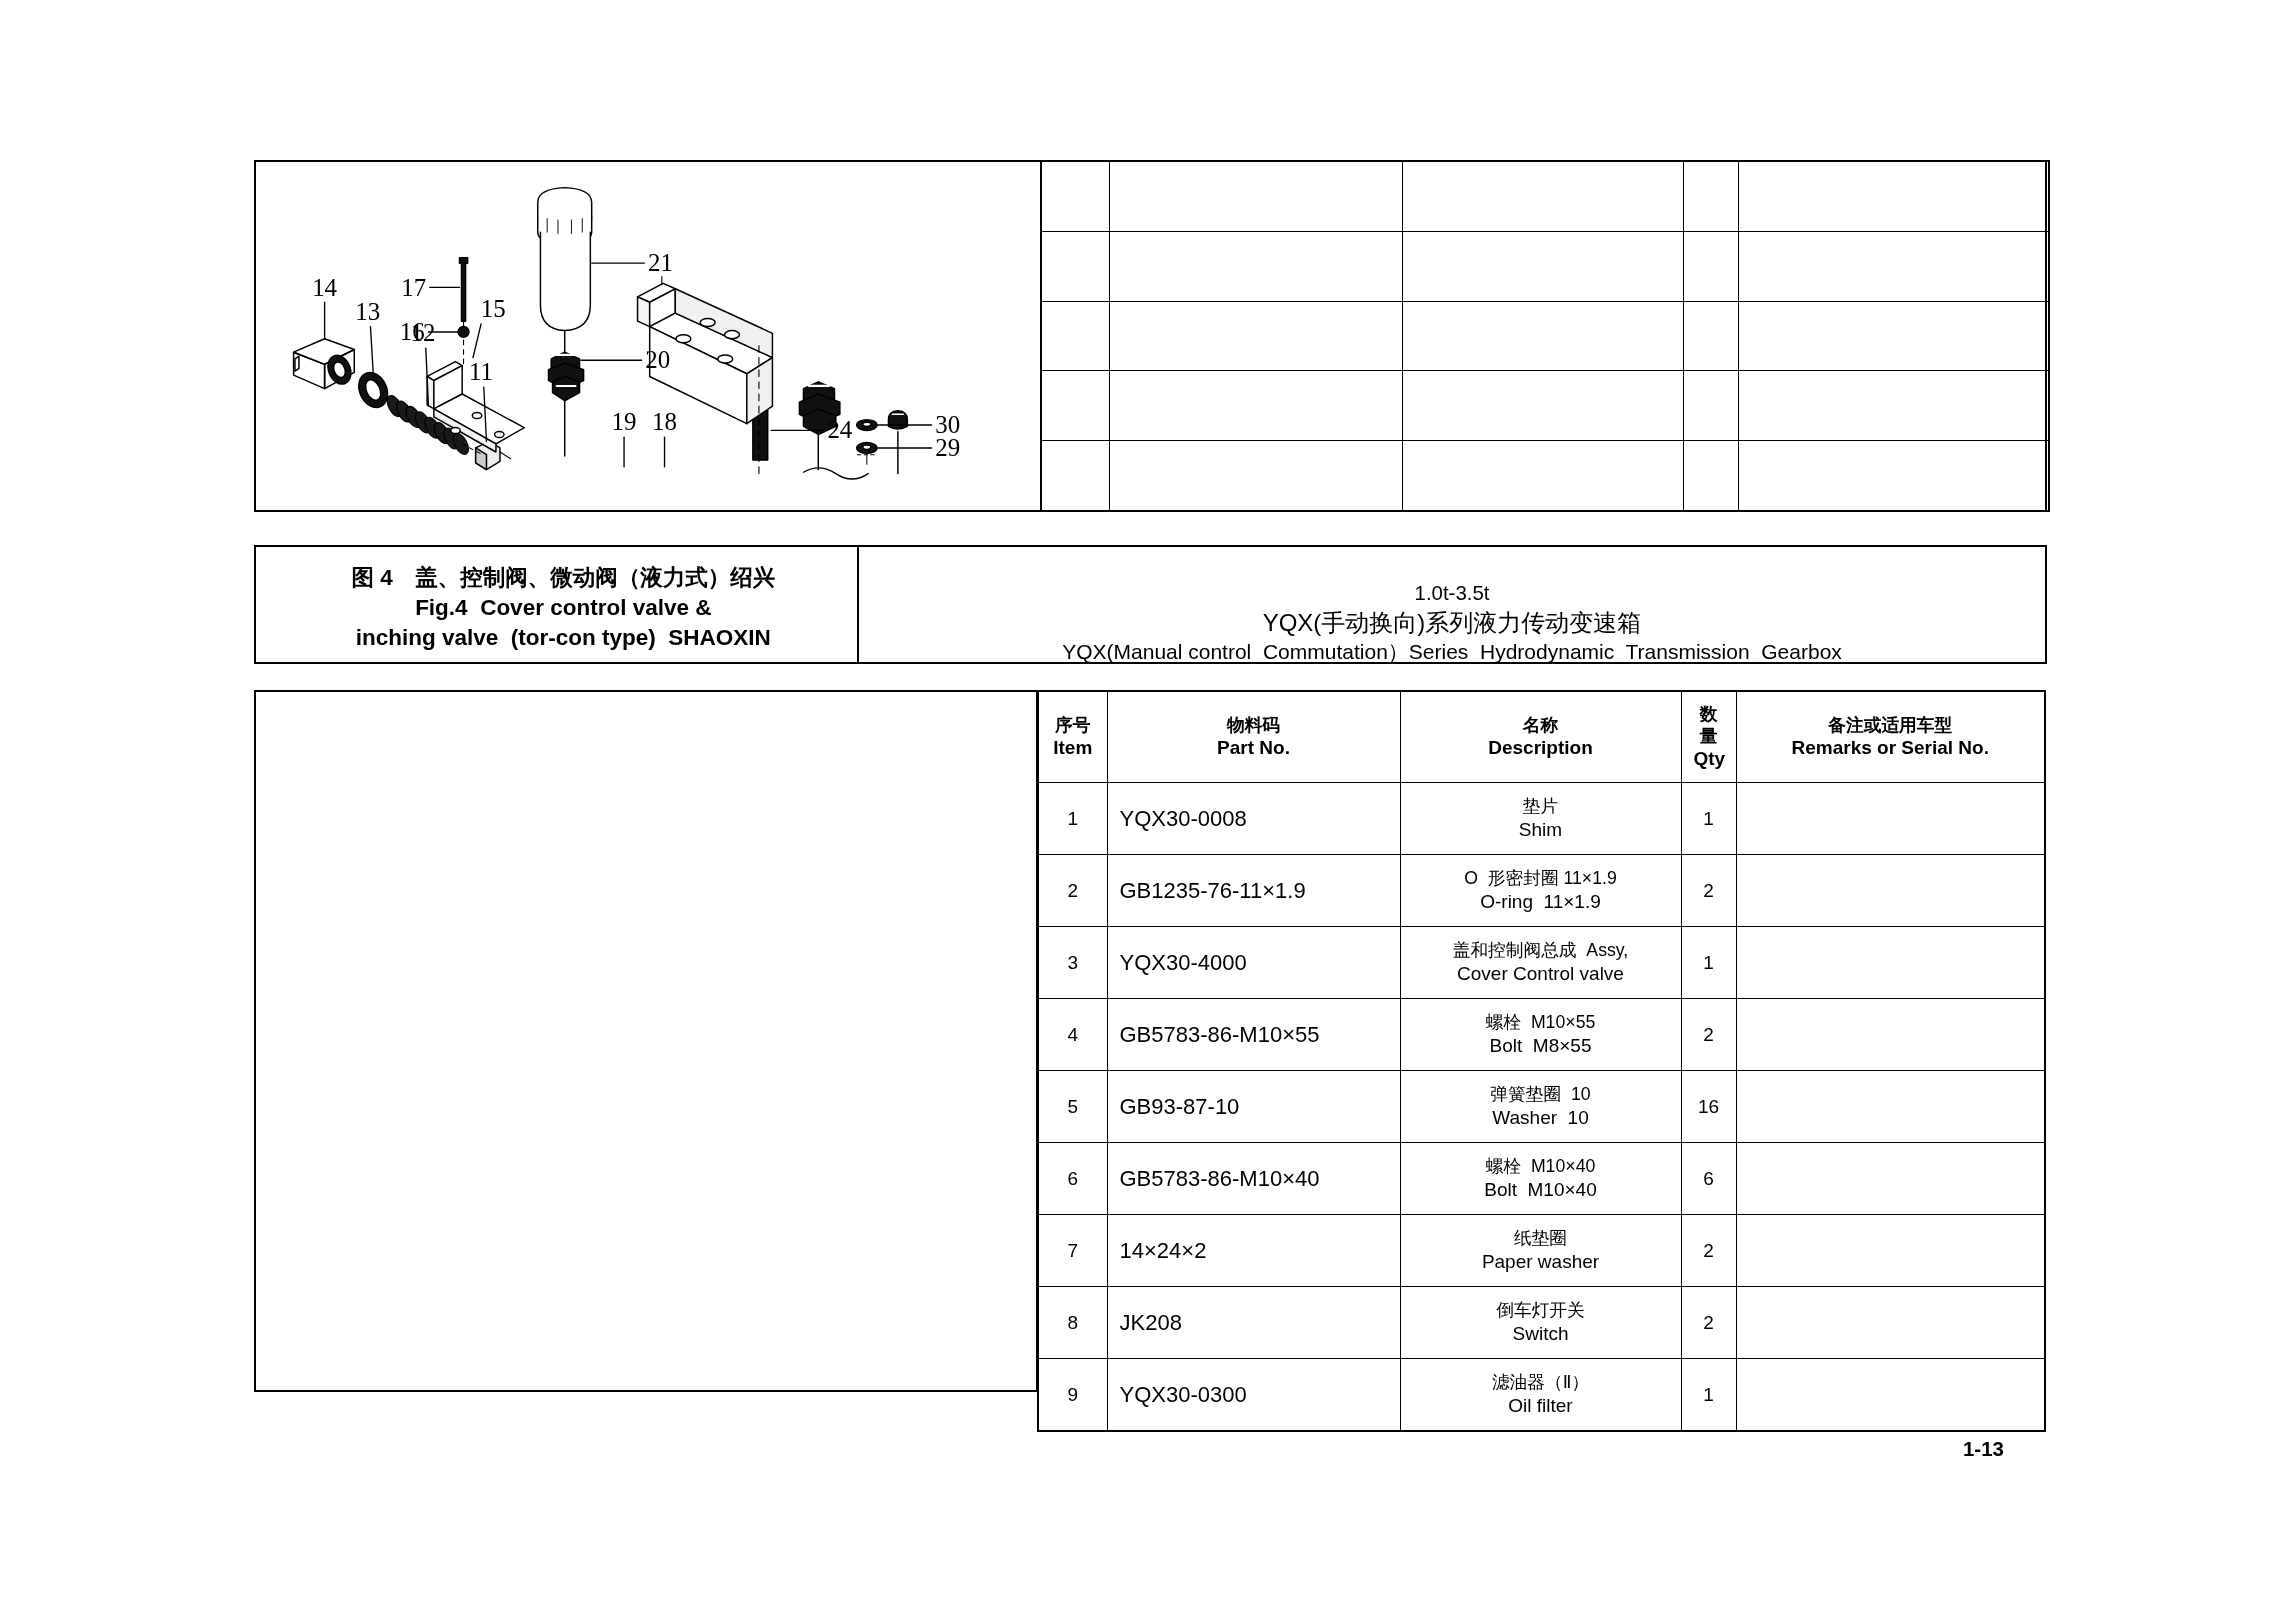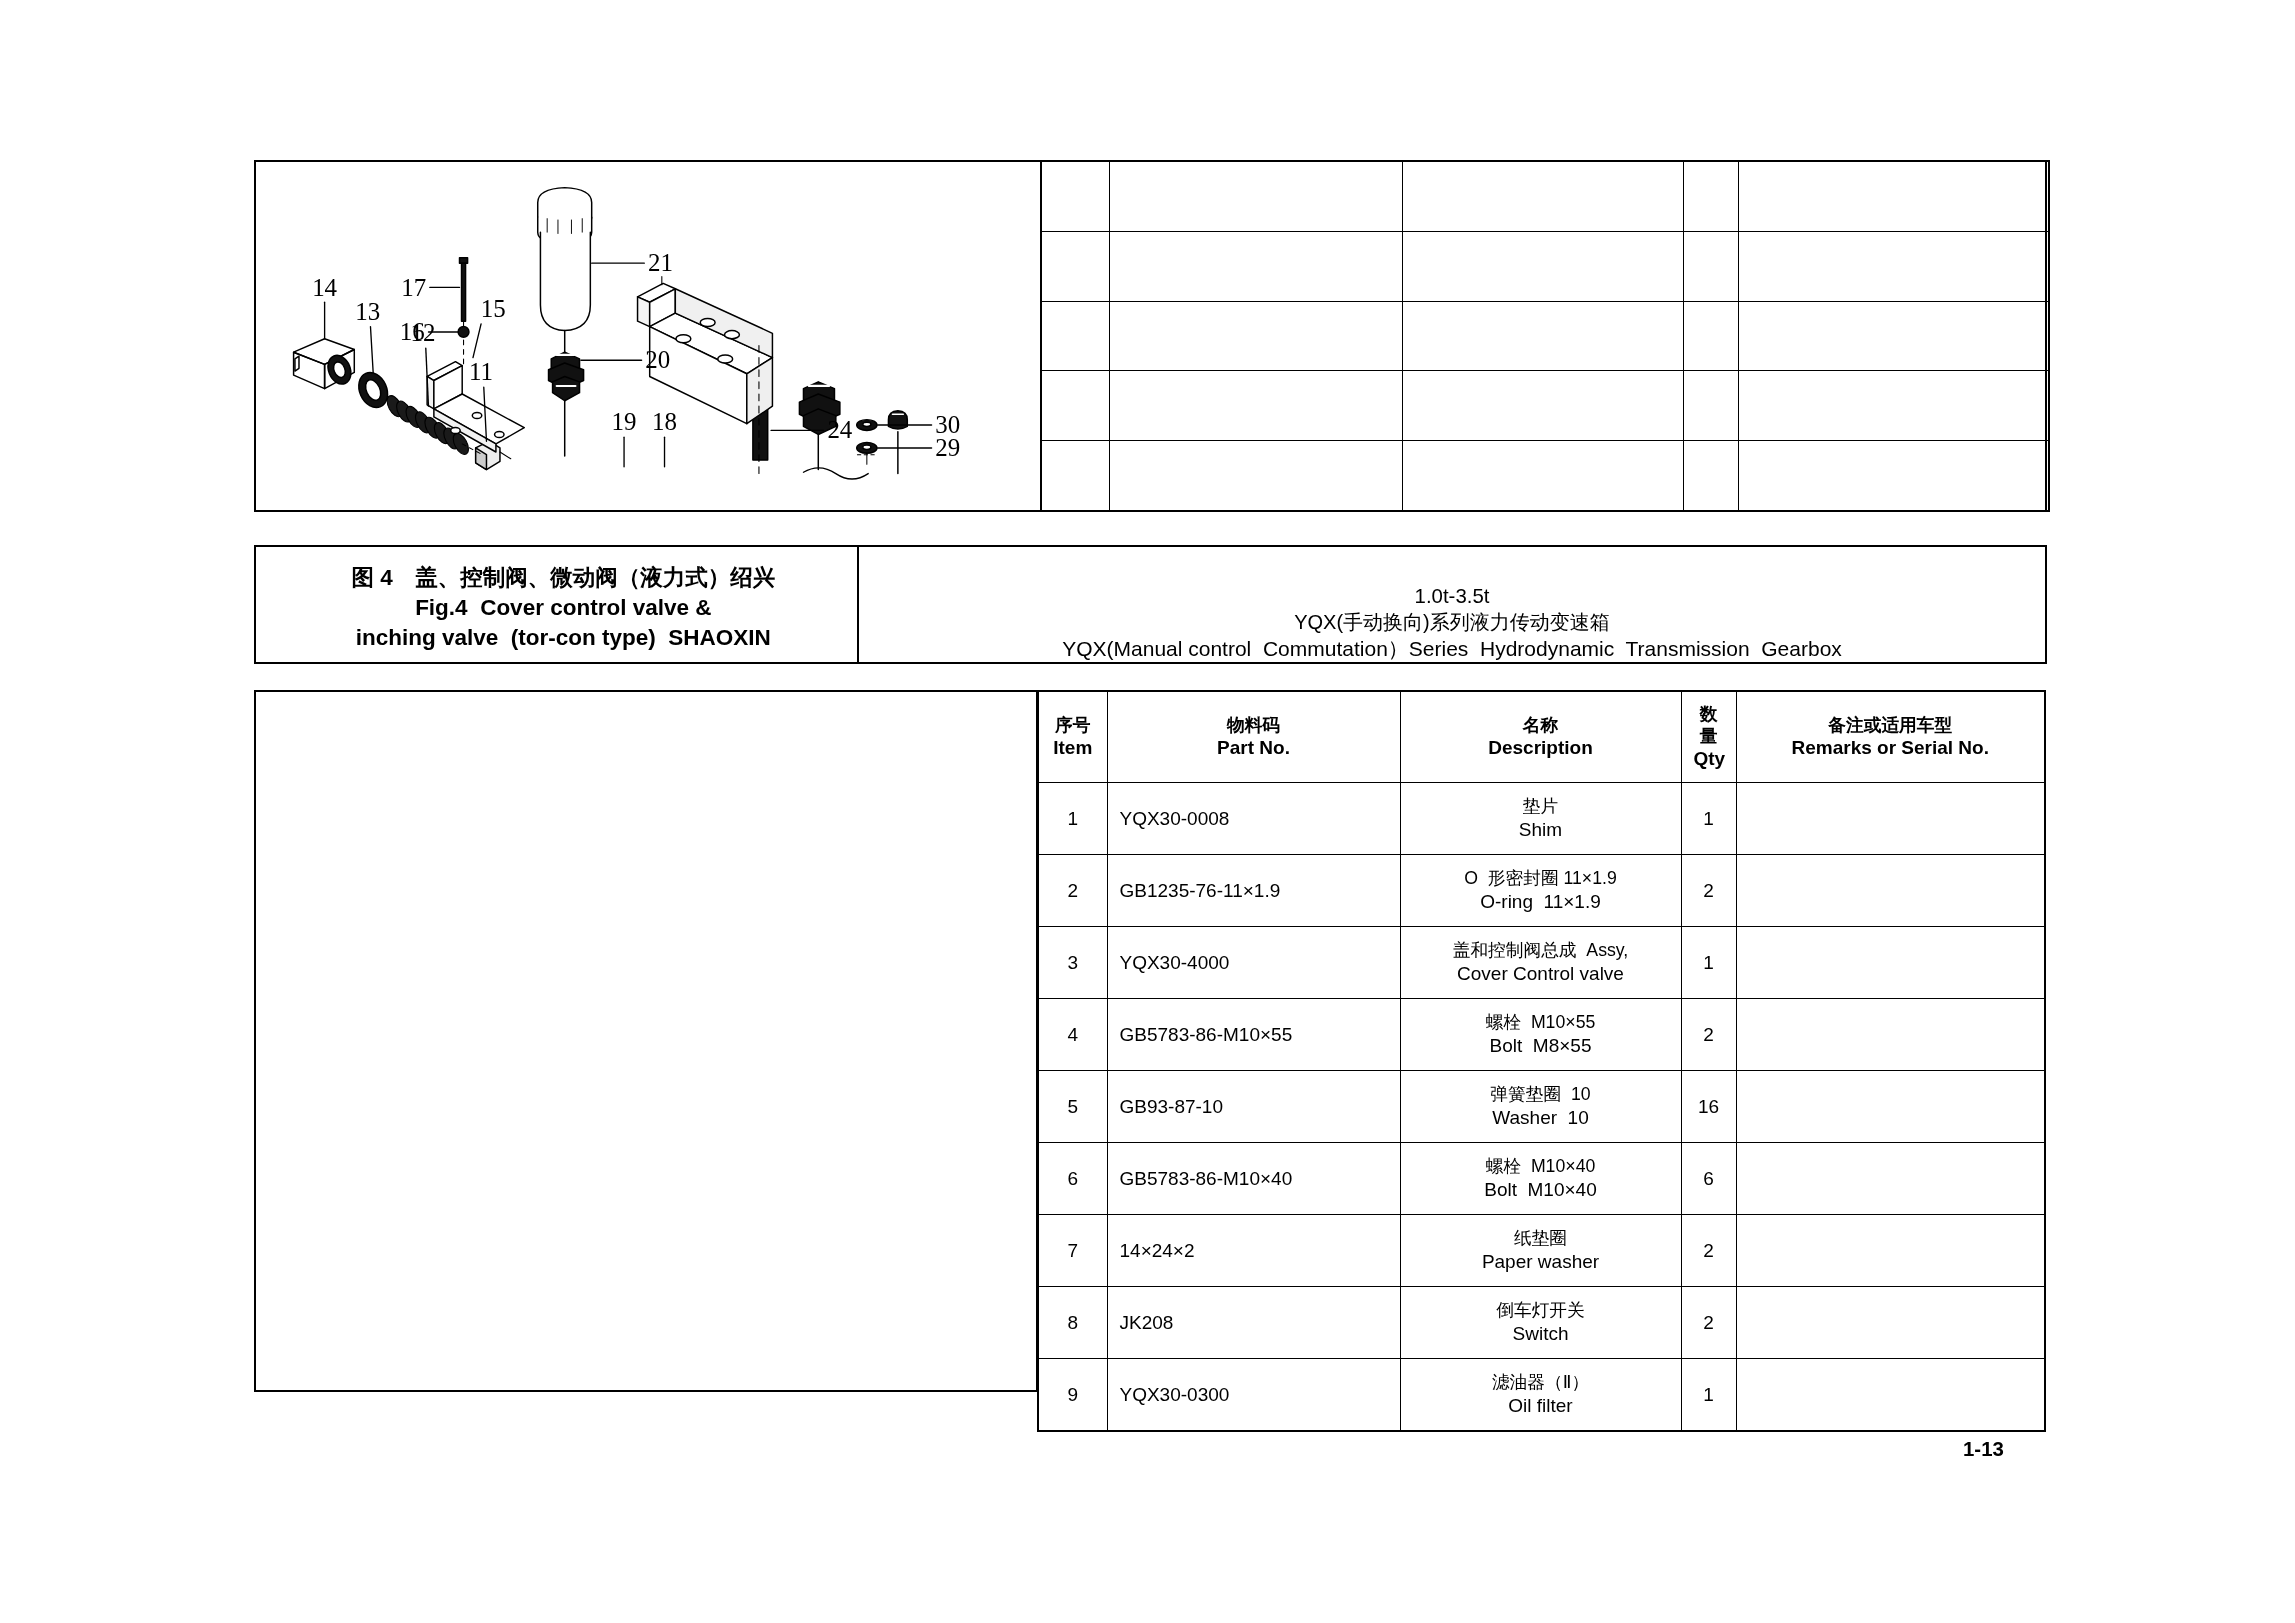--- a/index.html
+++ b/index.html
@@ -94,21 +94,21 @@
   }
   #title-right {
     flex: 1;
     box-sizing: border-box;
     display: flex;
     flex-direction: column;
     align-items: center;
     justify-content: center;
   }
   .spec-line-1 { font-size: 20.4px; line-height: 1.3; margin-top: 36px; }
-  .spec-line-2 { font-size: 20px; line-height: 1.3; }
+  .spec-line-2 { font-size: 24px; line-height: 1.3; }
   .spec-line-3 { font-size: 21px; line-height: 1.3; white-space: pre; }
 
   
   #left-panel {
     position: absolute;
     left: 254px;
     top: 690px;
     width: 784px;
     height: 702px;
     box-sizing: border-box;
@@ -145,21 +145,21 @@
   }
   #parts-table th:last-child, #parts-table td:last-child { border-right: none; }
   #parts-table tr:last-child td { border-bottom: none; }
 
   thead th { height: 65px; text-align: center; }
   .hdr-cn { font-size: 17.7px; line-height: 1.22; display: block; }
   .hdr-en { font-size: 19px; line-height: 1.22; display: block; }
 
   tbody tr { height: 71px; }
   .cell-item { text-align: center; font-size: 19px; }
-  .cell-partno { text-align: left; padding-left: 19px; font-size: 19px; }
+  .cell-partno { text-align: left; padding-left: 19px; font-size: 22px; }
   .cell-qty { text-align: center; font-size: 19px; }
   .cell-remarks { }
   .cell-desc { text-align: center; padding-left: 15px; }
   .desc-cn { font-size: 17.7px; line-height: 1.28; display: block; white-space: pre; }
   .desc-en { font-size: 19px; line-height: 1.28; display: block; white-space: pre; }
 
   
   #page-number {
     position: absolute;
     left: 1963px;

